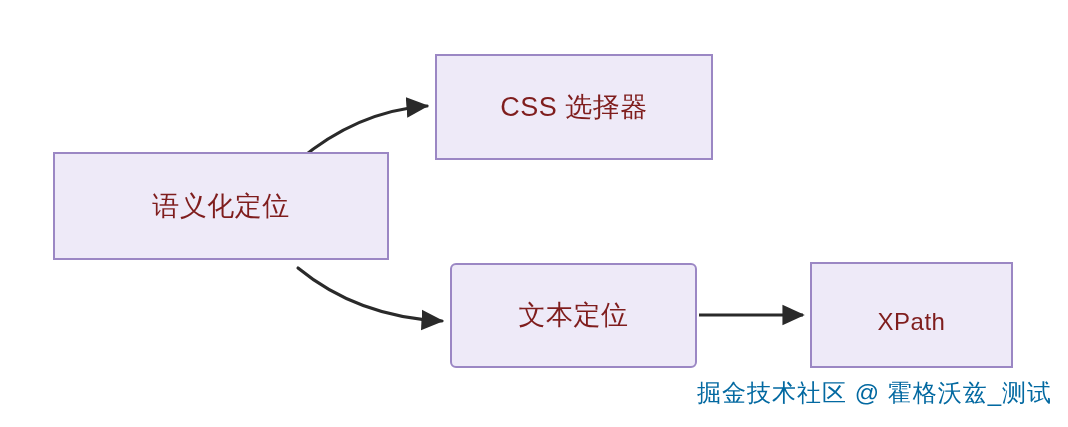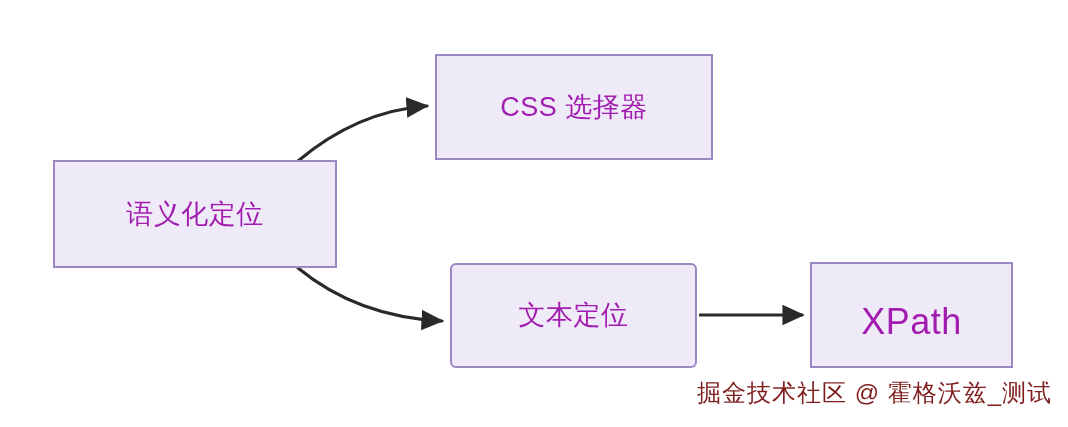--- a/index.html
+++ b/index.html
@@ -28,43 +28,43 @@
   .node {
     position: absolute;
     box-sizing: border-box;
     background: #eeeaf8;
     border: 2px solid #9b87c4;
     display: flex;
     align-items: center;
     justify-content: center;
   }
   .node-label {
-    color: #a21caf;
+    color: #7f1d1d;
     font-size: 27px;
     line-height: 1;
     letter-spacing: 0.5px;
     white-space: nowrap;
     text-align: center;
   }
   .node-label.latin {
-    font-size: 36px;
+    font-size: 24px;
     margin-top: 14px;
   }
-  #node-semantic   { left: 53px;  top: 160px; width: 284px; height: 108px; }
+  #node-semantic   { left: 53px;  top: 152px; width: 336px; height: 108px; }
   #node-css        { left: 435px; top: 54px;  width: 278px; height: 106px; }
   #node-text       { left: 450px; top: 263px; width: 247px; height: 105px; border-radius: 6px; }
   #node-xpath      { left: 810px; top: 262px; width: 203px; height: 106px; }
 
   #watermark {
     position: absolute;
     left: 697px;
     top: 381px;
     font-size: 24px;
     line-height: 1;
-    color: #7f1d1d;
+    color: #0369a1;
     white-space: nowrap;
     letter-spacing: 1px;
   }
 </style>
 </head>
 <body>
 
 <div id="canvas">
 
   <svg id="edge-layer" viewBox="0 0 1068 427" width="1068" height="427" xmlns="http://www.w3.org/2000/svg">

